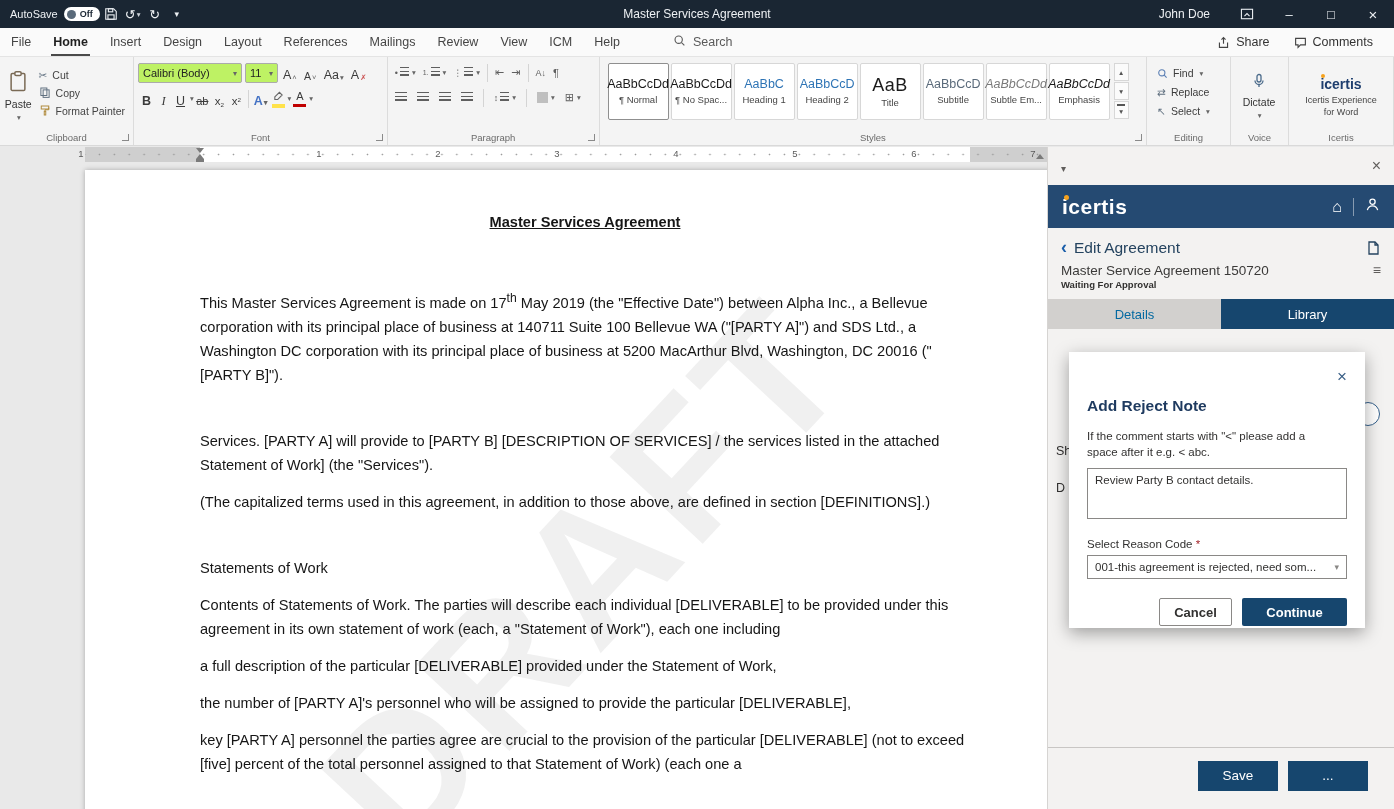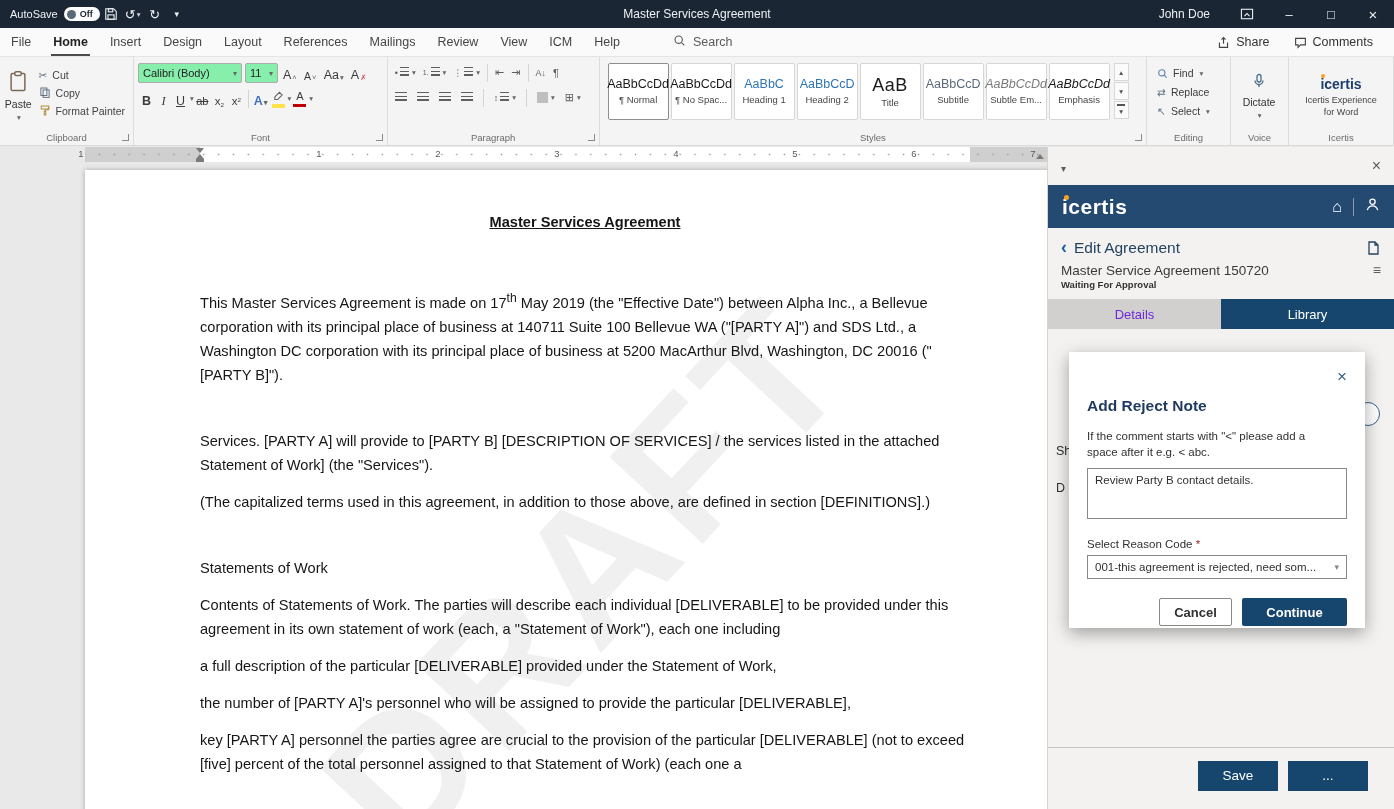--- a/index.html
+++ b/index.html
@@ -46,21 +46,21 @@
   .row { display:flex; align-items:center; }
 
   .paste-btn { width:42px; flex-direction:column; align-items:center; justify-content:center;
                gap:3px; font-size:10.5px; color:#333; display:flex; }
   .clip-col { display:flex; flex-direction:column; gap:5px; padding:8px 4px 0 6px;
               font-size:10.5px; color:#444; }
   .small-cmd { display:flex; align-items:center; gap:5px; white-space:nowrap; }
   .gico { color:#5f6f7f; display:flex; align-items:center; }
 
   .fg-rows { display:flex; flex-direction:column; gap:6px; padding-top:2px; }
-  .combo { background:#86efac; border:1px solid #ababab; height:20px; display:flex; align-items:center;
+  .combo { background:#bef264; border:1px solid #ababab; height:20px; display:flex; align-items:center;
            font-size:11px; padding:0 4px; gap:4px; border-radius:2px; color:#222; }
   .combo .cb-caret { margin-left:auto; font-size:8px; color:#666; }
   .fbtn { min-width:17px; height:19px; display:flex; align-items:end; justify-content:center;
           font-size:12.5px; color:#3b3b3b; padding:0 2px; line-height:1.15; }
   .fbtn.stack { flex-direction:column; align-items:center; gap:1px; }
   .fbtn .cbar { width:13px; height:3.5px; }
   .mini-caret { font-size:7.5px; color:#666; margin-left:1px; }
   .bold-g { font-weight:bold; } .ital-g { font-style:italic; font-family:"Liberation Serif",serif; }
   .und-g { text-decoration:underline; } .strike-g { text-decoration:line-through; font-size:11px; }
   .subsup { font-size:11.5px; } .subsup small { font-size:7.5px; }
@@ -147,21 +147,21 @@
   .back-label { font-size:15.5px; color:#24435f; }
   .note-ico { margin-left:auto; color:#24435f; display:flex; }
 
   .agr-row { display:flex; align-items:flex-start; padding:3px 13px 0; }
   .agr-title { font-size:13.5px; color:#3b3a39; }
   .agr-menu { margin-left:auto; font-size:14px; color:#605e5c; line-height:1; }
   .agr-status { padding:1px 13px 9px; font-size:9.5px; font-weight:bold; color:#323130; }
 
   .panel-tabs { display:flex; height:30px; }
   .ptab { flex:1; display:flex; align-items:center; justify-content:center; font-size:13px; }
-  .ptab.details { background:#d2d0ce; color:#6d28d9; }
+  .ptab.details { background:#d2d0ce; color:#0369a1; }
   .ptab.library { background:#16466e; color:#fff; }
 
   .frag { position:absolute; left:8px; font-size:12.5px; color:#323130; z-index:1; }
   .frag-1 { top:297px; } .frag-2 { top:334px; }
   .hidden-circle { position:absolute; left:308px; top:255px; width:24px; height:24px; border-radius:50%;
                    background:#fff; border:1.5px solid #35618c; z-index:1; }
 
   .modal { position:absolute; left:21px; top:205px; width:296px; height:276px; background:#fff;
            box-shadow:0 5px 16px rgba(0,0,0,.35); z-index:5; padding:16px 18px; }
   .modal-title-row { display:flex; align-items:flex-start; }

